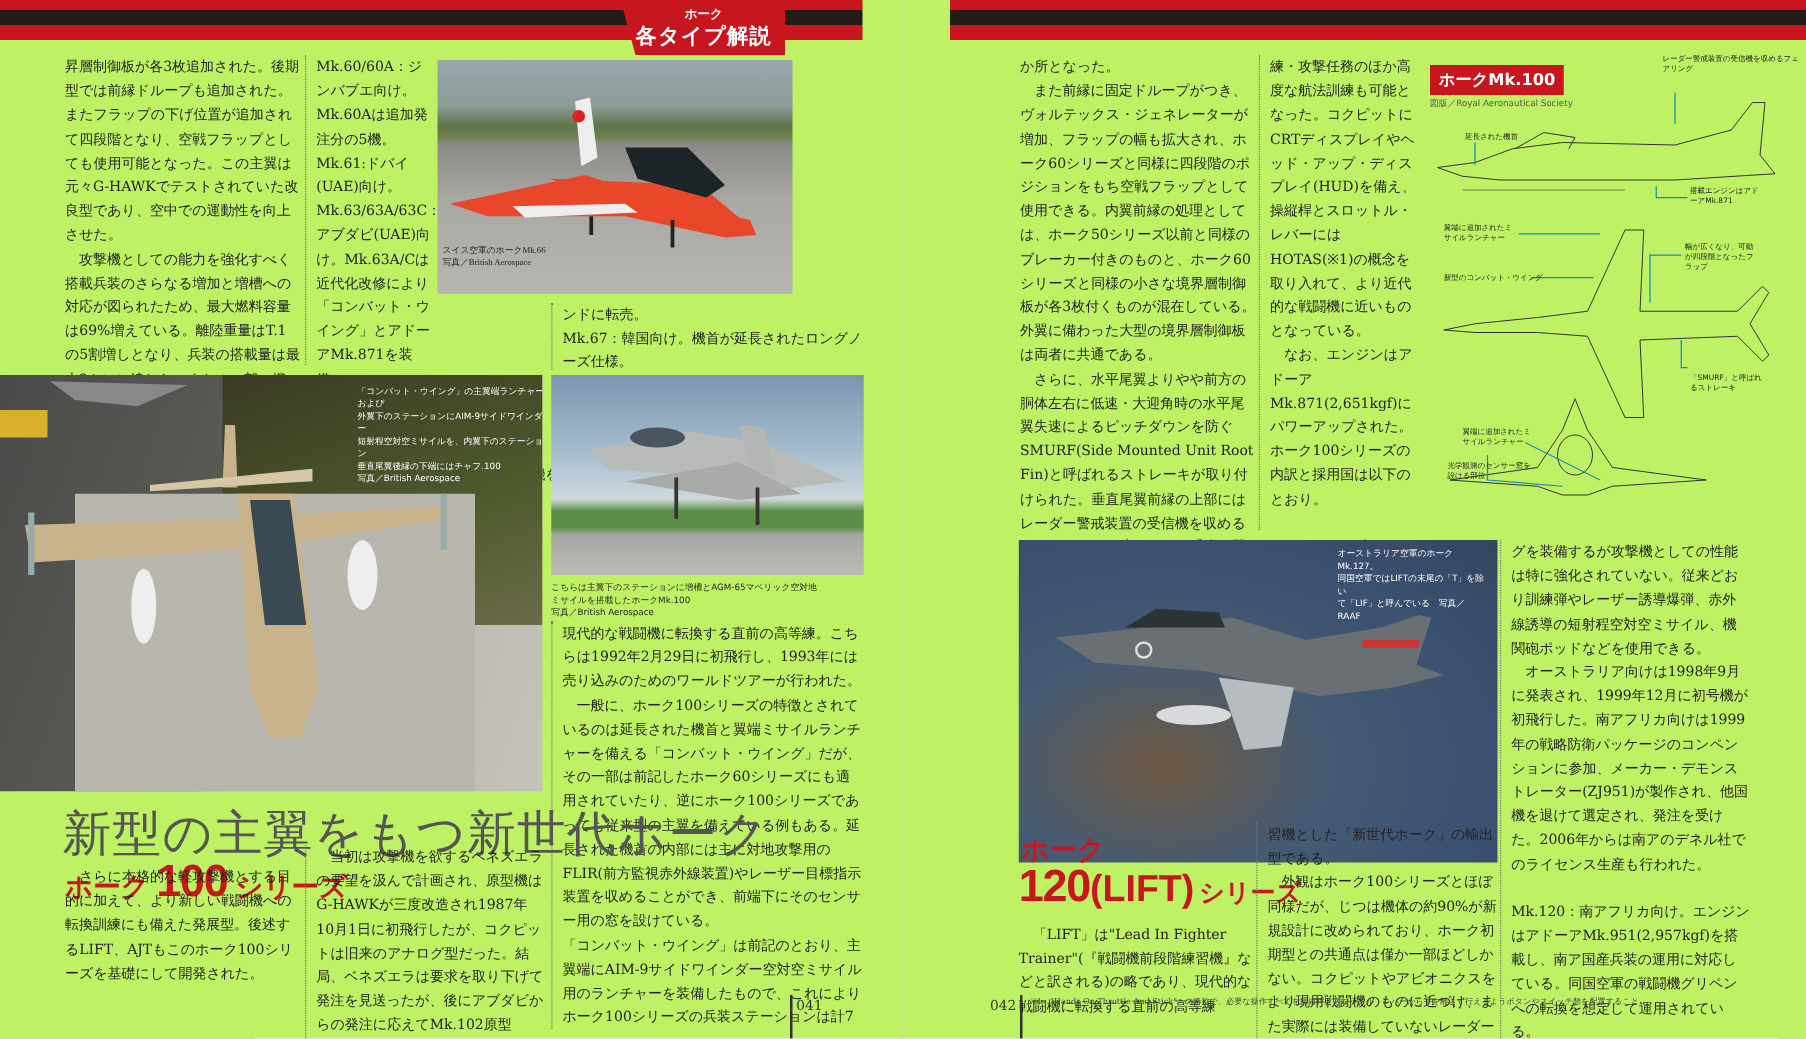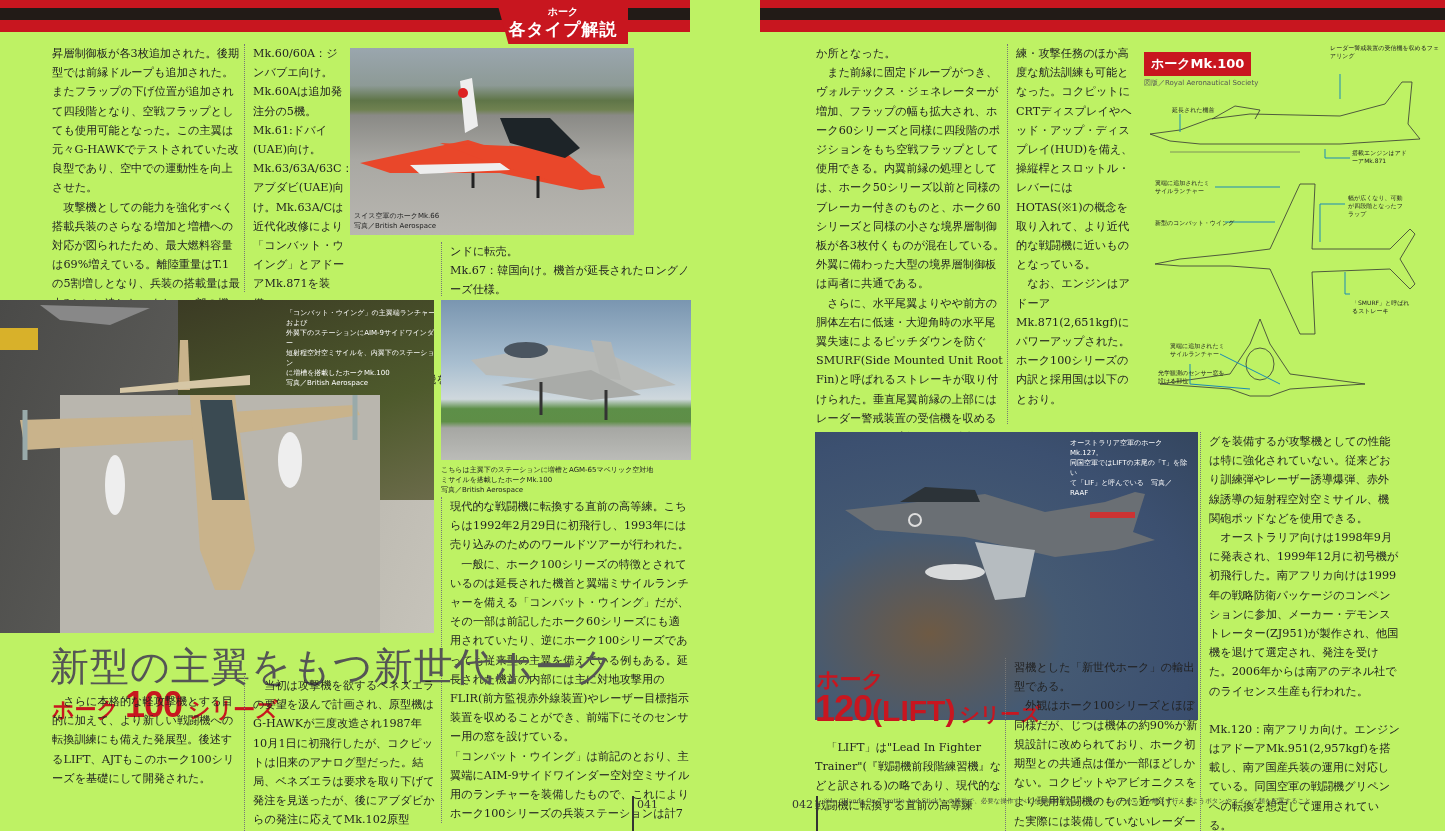--- a/index.html
+++ b/index.html
@@ -80,21 +80,21 @@
     <svg width="284" height="187" viewBox="0 0 284 187">
       <polygon points="110,33 122,30 128,78 115,85" fill="#eee"></polygon>
       <polygon points="10,115 118,92 200,118 250,128 255,140 230,142 150,125 40,125" fill="#e9472a"></polygon>
       <polygon points="90,95 210,100 252,135 232,142 140,115" fill="#e9472a"></polygon>
       <polygon points="150,70 200,70 230,100 215,110 160,95" fill="#1d2428"></polygon>
       <polygon points="60,117 150,115 160,122 70,126" fill="#eee"></polygon>
       <circle cx="113" cy="45" r="5" fill="#d22"></circle>
       <line x1="123" y1="125" x2="123" y2="140" stroke="#222" stroke-width="3"></line>
       <line x1="188" y1="128" x2="188" y2="150" stroke="#222" stroke-width="3"></line>
     </svg>
-    <div class="caption light" style="left:4px; bottom:4px; color:#222;">
+    <div class="caption light" style="left:4px; bottom:20px; color:#222;font-family:Liberation Serif, serif;">
       <div>スイス空軍のホークMk.66</div>
       <div>写真／British Aerospace</div>
     </div>
   </div>
 
   <div class="body-text dotted-left" style="left:441px; top:242px; width:250px; height:54px;">
     <p>ンドに転売。</p>
     <p>Mk.67：韓国向け。機首が延長されたロングノーズ仕様。</p>
   </div>
 
@@ -111,21 +111,21 @@
       <ellipse cx="290" cy="160" rx="12" ry="28" fill="#eee"></ellipse>
       <line x1="25" y1="110" x2="25" y2="160" stroke="#9aa" stroke-width="5"></line>
       <line x1="355" y1="95" x2="355" y2="140" stroke="#9aa" stroke-width="5"></line>
       <rect x="0" y="28" width="38" height="22" fill="#d8b12a"></rect>
       <polygon points="40,5 150,8 110,25 60,20" fill="#888"></polygon>
     </svg>
     <div class="caption light" style="left:286px; top:8px; width:150px;">
       <div>「コンバット・ウイング」の主翼端ランチャーおよび</div>
       <div>外翼下のステーションにAIM-9サイドワインダー</div>
       <div>短射程空対空ミサイルを、内翼下のステーション</div>
-      <div>に増槽を搭載したホークMk.100</div>
+      <div>垂直尾翼後縁の下端にはチャフ.100</div>
       <div>写真／British Aerospace</div>
     </div>
   </div>
 
   <div class="photo" style="left:441px; top:300px; width:250px; height:160px; background:linear-gradient(180deg,#7a96b0 0%,#a9bfd0 40%,#cfd8dd 62%,#5d8f48 68%,#5e8e47 76%,#a6a7a3 80%,#bbbcb8 100%);">
     <svg width="250" height="160" viewBox="0 0 250 160">
       <polygon points="30,60 110,45 170,55 235,85 180,92 110,80 45,75" fill="#b9bbb8"></polygon>
       <polygon points="150,40 170,42 180,80 160,78" fill="#b4b6b3"></polygon>
       <polygon points="60,85 150,70 200,95 150,100" fill="#a9aba8"></polygon>
       <ellipse cx="85" cy="50" rx="22" ry="8" fill="#4a5560"></ellipse>
@@ -216,21 +216,21 @@
     <div class="diagram-note" style="left:190px; top:0px; width:110px;">レーダー警戒装置の受信機を収めるフェアリング</div>
     <div class="diagram-note" style="left:212px; top:105px; width:60px;">搭載エンジンはアドーアMk.871</div>
     <div class="diagram-note" style="left:15px; top:135px; width:60px;">翼端に追加されたミサイルランチャー</div>
     <div class="diagram-note" style="left:15px; top:175px; width:80px;">新型のコンバット・ウイング</div>
     <div class="diagram-note" style="left:208px; top:150px; width:60px;">幅が広くなり、可動が四段階となったフラップ</div>
     <div class="diagram-note" style="left:212px; top:255px; width:60px;">「SMURF」と呼ばれるストレーキ</div>
     <div class="diagram-note" style="left:30px; top:298px; width:60px;">翼端に追加されたミサイルランチャー</div>
     <div class="diagram-note" style="left:18px; top:325px; width:70px;">光学観測のセンサー窓を設ける部位</div>
   </div>
 
-  <div class="photo" style="left:93px; top:432px; width:383px; height:288px; background:radial-gradient(ellipse at 30% 70%,#6e5a44 0%,#455a73 35%,#3c5070 70%,#34465f 100%);">
+  <div class="photo" style="left:93px; top:432px; width:383px; height:258px; background:radial-gradient(ellipse at 30% 70%,#6e5a44 0%,#455a73 35%,#3c5070 70%,#34465f 100%);">
     <svg width="383" height="222" viewBox="0 0 383 222">
       <polygon points="30,78 120,68 170,62 230,80 290,70 320,60 330,62 318,100 340,108 300,118 240,125 150,105 60,98" fill="#6a6f74"></polygon>
       <polygon points="160,110 220,118 210,165 180,168" fill="#b6bcc0"></polygon>
       <polygon points="85,70 110,55 160,58 165,70" fill="#2c3338"></polygon>
       <ellipse cx="140" cy="140" rx="30" ry="8" fill="#d8dadb"></ellipse>
       <rect x="275" y="80" width="45" height="6" fill="#c33"></rect>
       <circle cx="100" cy="88" r="6" fill="none" stroke="#ddd" stroke-width="2"></circle>
     </svg>
     <div class="caption light" style="right:8px; top:6px; width:120px;">
       <div>オーストラリア空軍のホークMk.127。</div>

